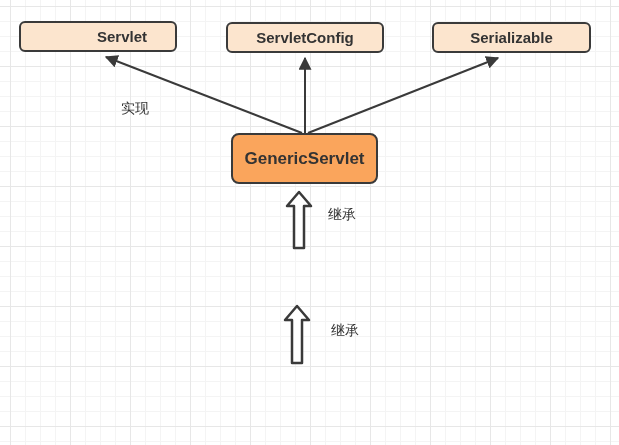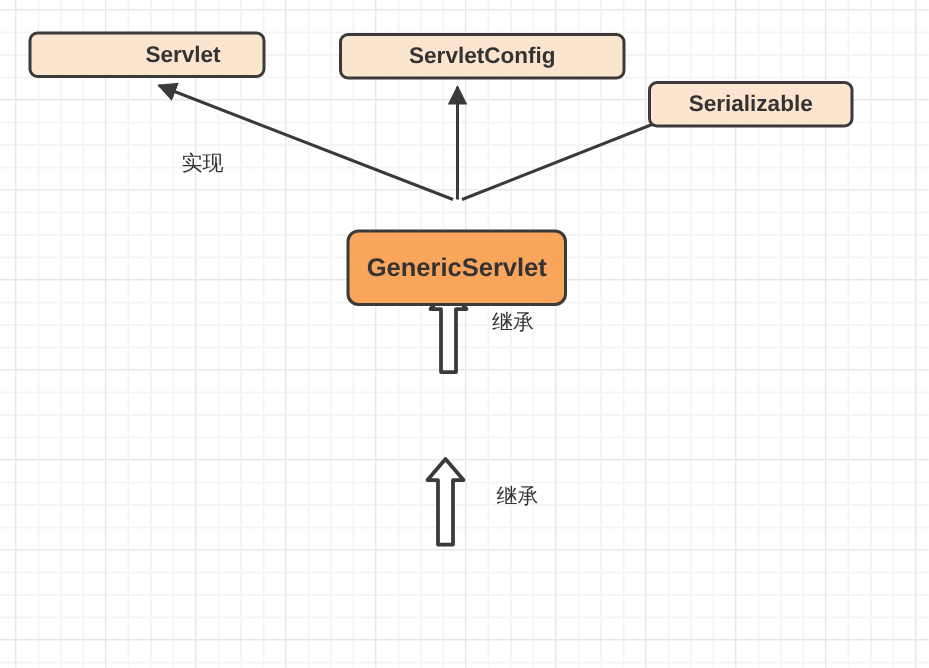--- a/index.html
+++ b/index.html
@@ -67,23 +67,23 @@
     font-size:15px;
     height:31px;
   }
   .node--class{
     background:var(--classFill);
     border-radius:8px;
     font-size:17px;
     height:51px;
   }
   .n-servlet       {left:19px;  top:21px;  width:158px;padding-left:48px;}
-  .n-servletconfig {left:226px; top:22px;  width:191px;}
-  .n-serializable  {left:432px; top:22px;  width:137px;margin-top:32px;}
-  .n-generic       {left:231px; top:133px; width:147px;margin-top:20px;}
+  .n-servletconfig {left:226px; top:22px;  width:158px;}
+  .n-serializable  {left:432px; top:22px;  width:159px;}
+  .n-generic       {left:231px; top:133px; width:147px;}
   .n-http          {left:231px; top:251px; width:147px;}
   .n-custom        {left:231px; top:371px; width:146px; height:52px; font-size:18px;}
   .edge-label{
     position:absolute;
     color:var(--text);
     font-size:14px;
     line-height:1;
   }
   .lbl-implements{left:121px; top:101px;}
   .lbl-inherits-1{left:328px; top:207px;}

